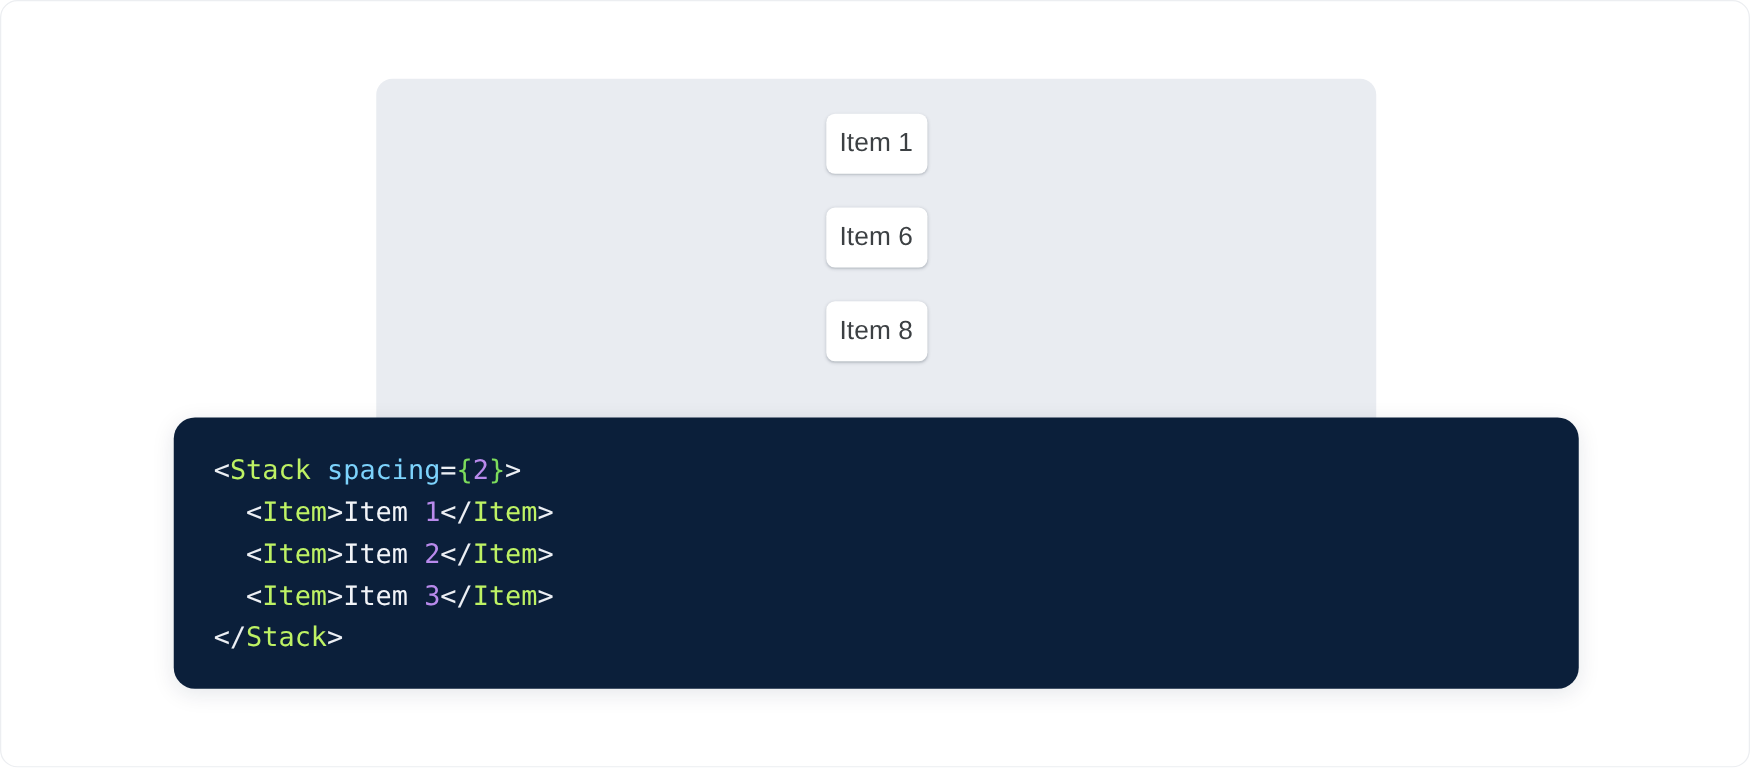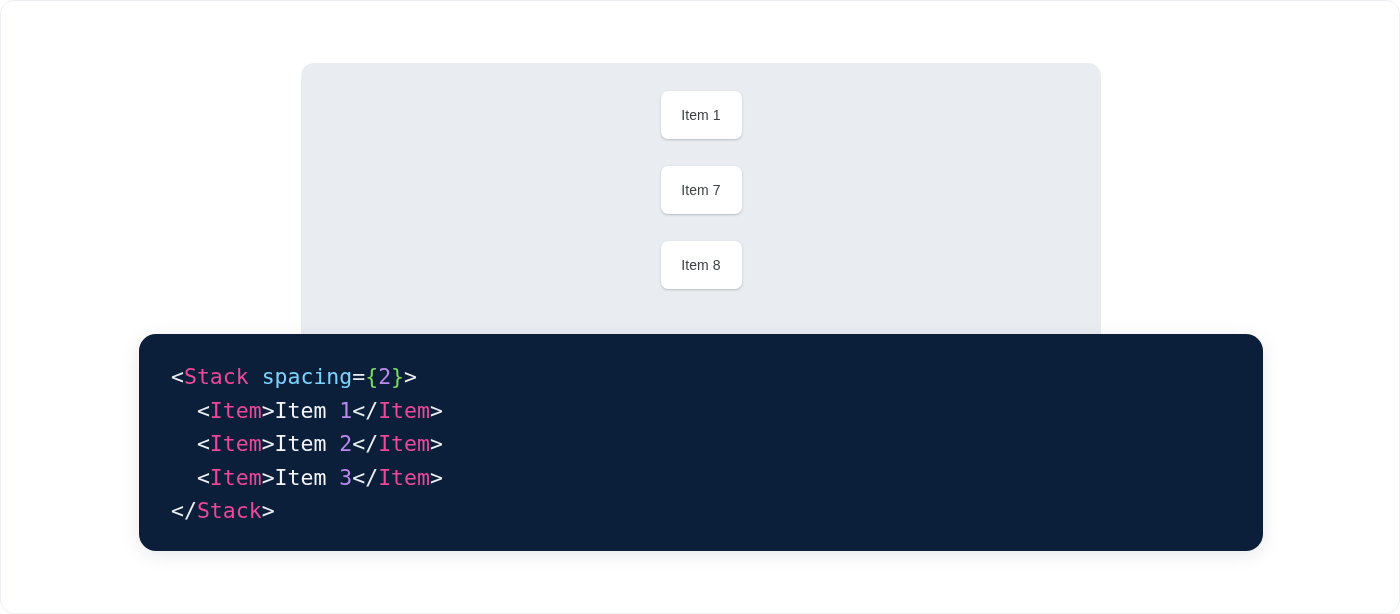--- a/index.html
+++ b/index.html
@@ -53,21 +53,21 @@
   .stack-item {
     width: 81px;
     height: 48px;
     box-sizing: border-box;
     background: #ffffff;
     border-radius: 7px;
     box-shadow: 0 1px 3px rgba(15, 23, 42, 0.16), 0 1px 1px rgba(15, 23, 42, 0.07);
     display: flex;
     align-items: center;
     justify-content: center;
-    font-size: 14px;
+    font-size: 21px;
     color: #3c4043;
     letter-spacing: 0.1px;
     user-select: none;
   }
 
   
   #code-block {
     position: absolute;
     left: 138px;
     top: 333px;
@@ -88,38 +88,38 @@
     font-size: 21.5px;
     line-height: 33.5px;
     white-space: pre;
     color: #e8eaf0;
     letter-spacing: 0px;
   }
 
   .code-line { display: block; height: 33.5px; }
 
   .tok-punct  { color: #eceff4; }
-  .tok-tag    { color: #ec4899; }
+  .tok-tag    { color: #bef264; }
   .tok-attr   { color: #7dd3fc; }
   .tok-brace  { color: #7ddc5c; }
   .tok-num    { color: #b98aec; }
   .tok-text   { color: #f2f4f8; }
 </style>
 </head>
 <body>
 
 <div id="page-frame">
 
   <div id="preview-panel">
     <div id="stack-container">
         <div class="stack-item">
           <span>Item 1</span>
         </div>
         <div class="stack-item">
-          <span>Item 7</span>
+          <span>Item 6</span>
         </div>
         <div class="stack-item">
           <span>Item 8</span>
         </div>
       </div>
   </div>
 
   <div id="code-block">
     <pre id="code-pre"><span class="code-line"><span class="tok-punct">&lt;</span><span class="tok-tag">Stack</span><span class="tok-text"> </span><span class="tok-attr">spacing</span><span class="tok-punct">=</span><span class="tok-brace">{</span><span class="tok-num">2</span><span class="tok-brace">}</span><span class="tok-punct">&gt;</span></span><span class="code-line">  <span class="tok-punct">&lt;</span><span class="tok-tag">Item</span><span class="tok-punct">&gt;</span><span class="tok-text">Item </span><span class="tok-num">1</span><span class="tok-punct">&lt;/</span><span class="tok-tag">Item</span><span class="tok-punct">&gt;</span></span><span class="code-line">  <span class="tok-punct">&lt;</span><span class="tok-tag">Item</span><span class="tok-punct">&gt;</span><span class="tok-text">Item </span><span class="tok-num">2</span><span class="tok-punct">&lt;/</span><span class="tok-tag">Item</span><span class="tok-punct">&gt;</span></span><span class="code-line">  <span class="tok-punct">&lt;</span><span class="tok-tag">Item</span><span class="tok-punct">&gt;</span><span class="tok-text">Item </span><span class="tok-num">3</span><span class="tok-punct">&lt;/</span><span class="tok-tag">Item</span><span class="tok-punct">&gt;</span></span><span class="code-line"><span class="tok-punct">&lt;/</span><span class="tok-tag">Stack</span><span class="tok-punct">&gt;</span></span></pre>
   </div>

